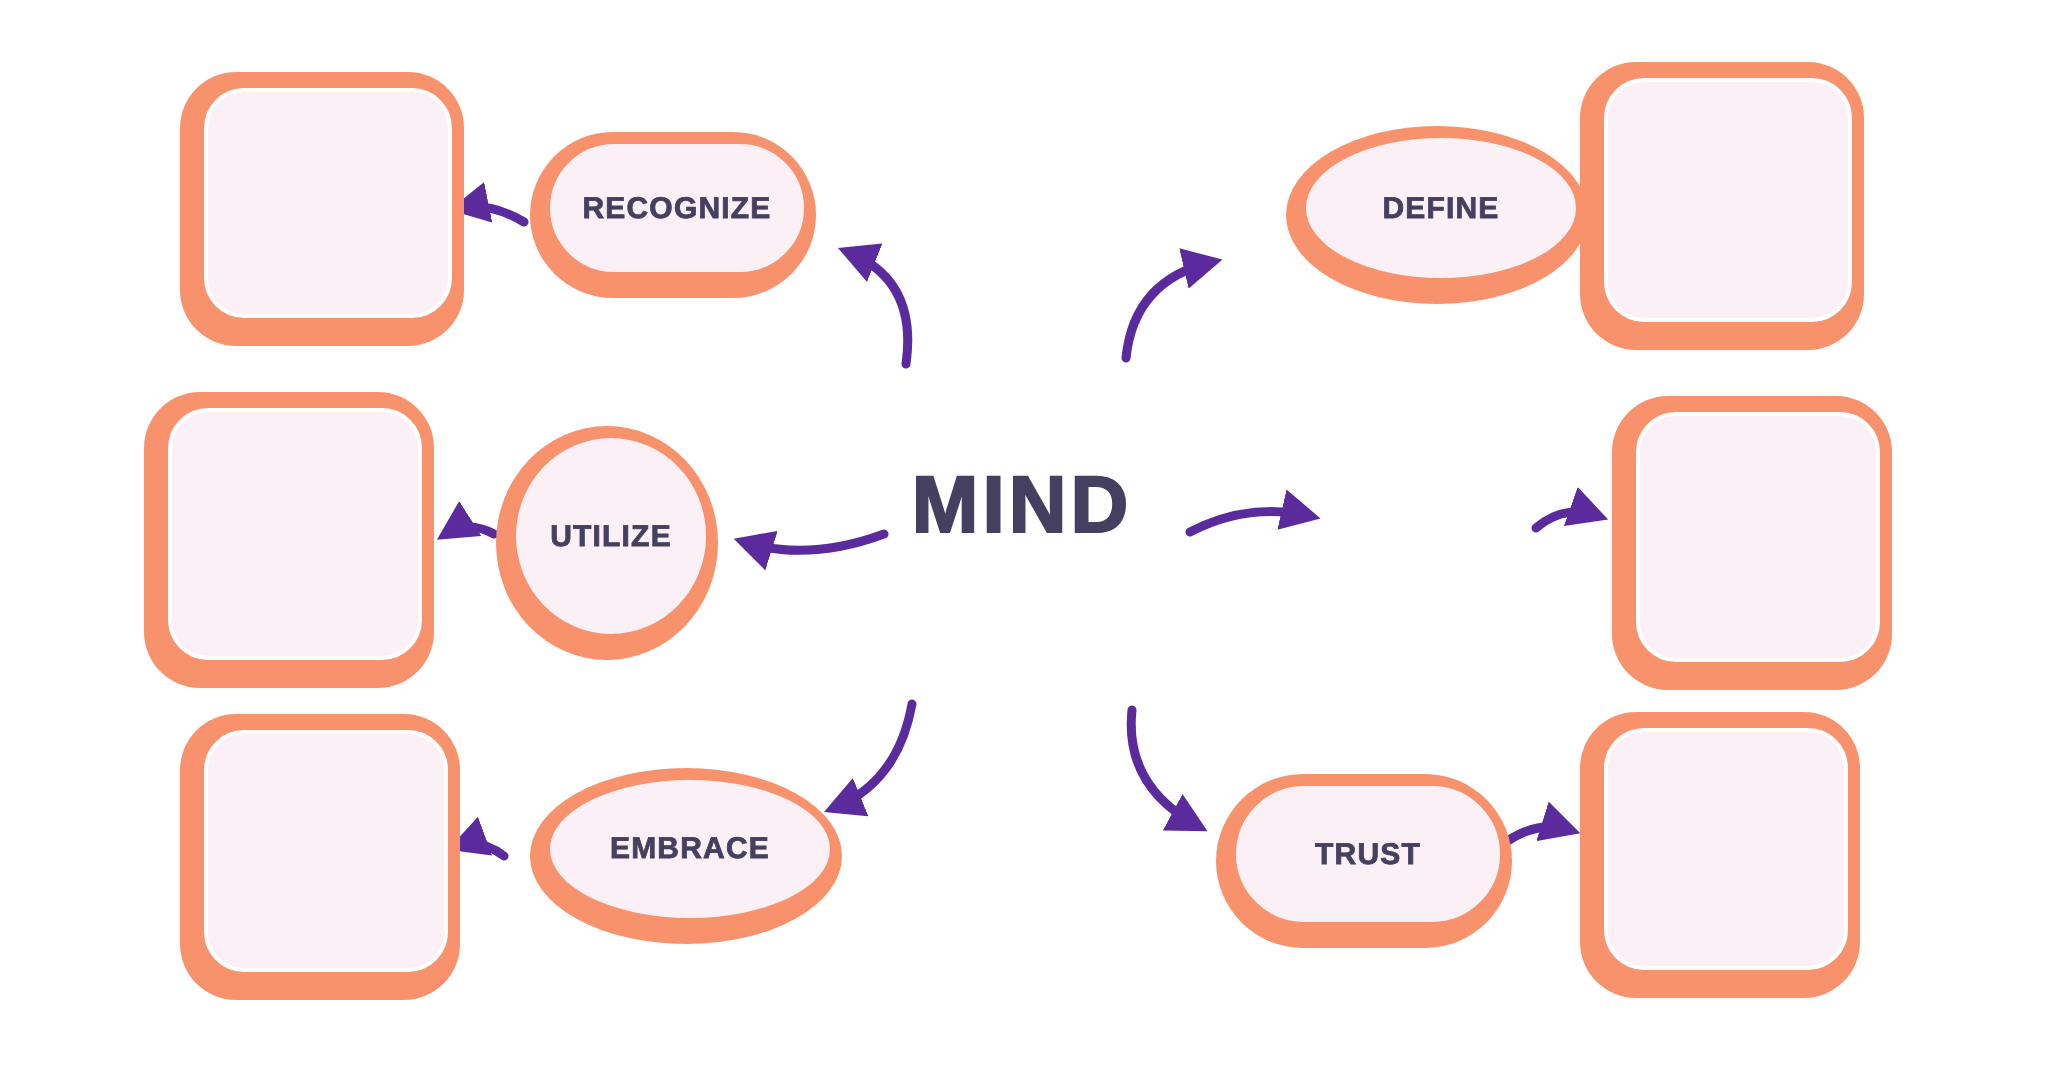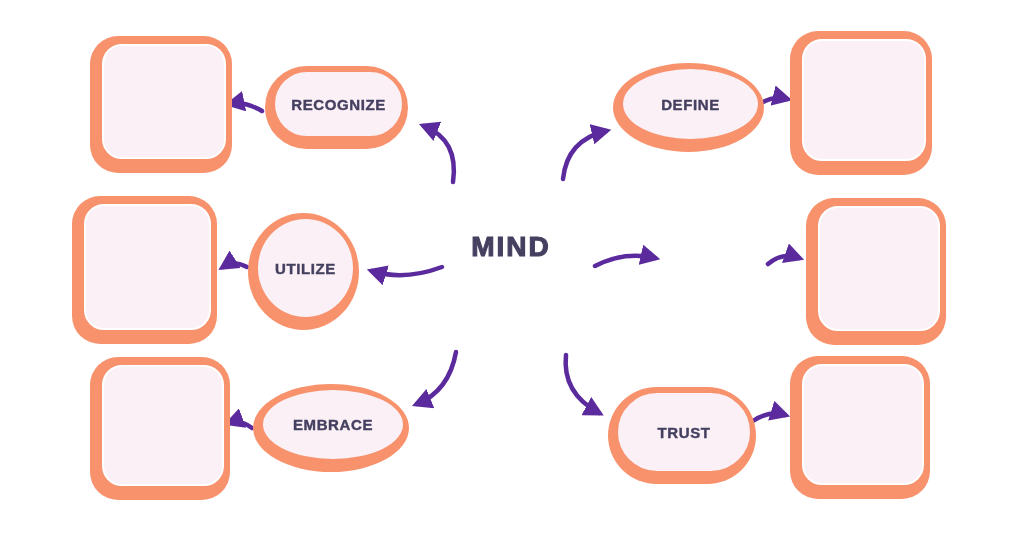--- a/index.html
+++ b/index.html
@@ -12,21 +12,21 @@
     background:var(--background,#ffffff);
   }
   .arrows{position:absolute;left:0;top:0;width:1024px;height:538px;pointer-events:none;}
   .arrow{fill:none;stroke:var(--arrow-purple,#5B2B9E);stroke-width:4.5;stroke-linecap:round;}
   .arrow-head{fill:var(--arrow-purple,#5B2B9E);}
 
   .title{
     position:absolute;left:411px;top:232px;width:200px;
     text-align:center;
     color:var(--text-navy,#454060);
-    font-size:28px;font-weight:700;line-height:1.05;letter-spacing:2px;
+    font-size:40px;font-weight:700;line-height:1.05;letter-spacing:2px;
     -webkit-text-stroke:1.1px currentColor;
   }
 
   .box{position:absolute;background:var(--orange,#F8926C);border-radius:28px;}
   .box-inner{
     position:absolute;inset:6px 4px 12px 10px;
     background:var(--fill-pink,#FAF0F6);
     border:2px solid var(--orange,#F8926C);
     border-radius:22px;
     box-shadow:inset 0 0 0 2px #fff;
@@ -100,29 +100,29 @@
   <div class="node pill" style="left:265px;top:66px;width:143px;height:83px;text-decoration:underline;">
     <div class="node-inner">
         <span class="label">RECOGNIZE</span>
       </div>
   </div>
   <div class="node circle" style="left:248px;top:213px;width:111px;height:117px;">
     <div class="node-inner">
         <span class="label">UTILIZE</span>
       </div>
   </div>
-  <div class="node ellipse" style="left:253px;top:384px;width:156px;height:88px;">
+  <div class="node ellipse" style="left:265px;top:384px;width:156px;height:88px;">
     <div class="node-inner">
         <span class="label">EMBRACE</span>
       </div>
   </div>
-  <div class="node ellipse" style="left:613px;top:63px;width:151px;height:89px;">
+  <div class="node ellipse" style="left:643px;top:63px;width:151px;height:89px;">
     <div class="node-inner">
         <span class="label">DEFINE</span>
       </div>
   </div>
-  <div class="node pill" style="left:608px;top:387px;width:148px;height:97px;">
+  <div class="node pill" style="left:608px;top:387px;width:148px;height:87px;">
     <div class="node-inner">
         <span class="label">TRUST</span>
       </div>
   </div>
 
 </div>
 
 </body></html>

